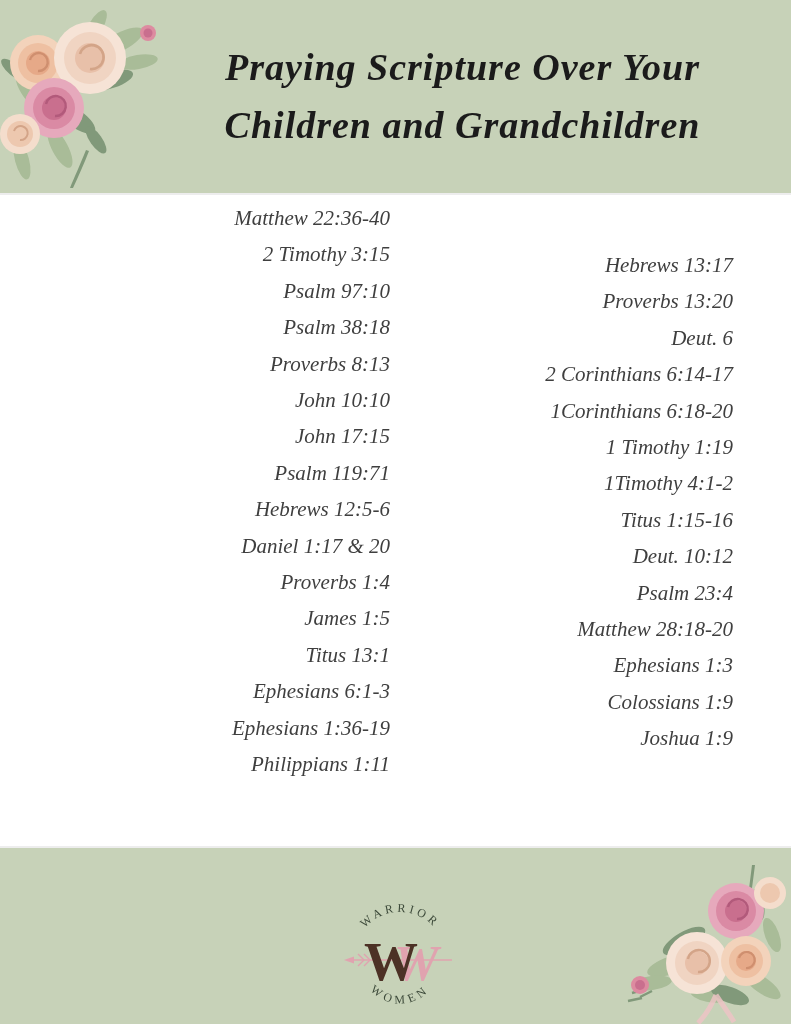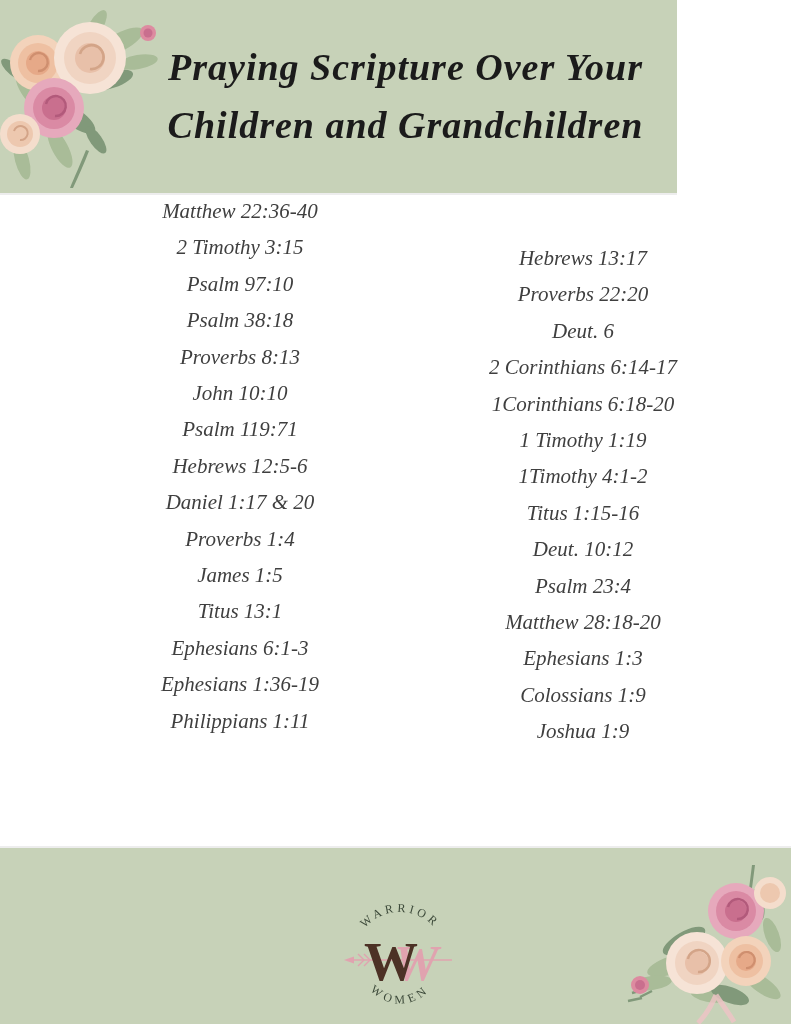--- a/index.html
+++ b/index.html
@@ -15,42 +15,42 @@
   .page{
     position:relative;
     width:791px;height:1024px;
     margin:0 auto;
     background:var(--page-white);
     overflow:hidden;
     font-family:"Liberation Serif", serif;
   }
   
   .band-top{
-    position:absolute;left:0;top:0;width:677px;height:193px;
+    position:absolute;left:0;top:0;width:791px;height:193px;
     background:var(--band-green);
     border-bottom:2px solid #ededed;
   }
   .title-block{
     position:absolute;left:160px;top:38px;right:26px;
     text-align:center;
   }
   .title-line{
     font-family:"Liberation Serif", serif;
     font-style:italic;
     font-weight:600;
     font-size:38px;
     line-height:58px;
     color:var(--title-black);
     letter-spacing:1px;
     white-space:nowrap;
   }
   
   .scripture-col{
-    position:absolute;top:193px;width:300px;
-    text-align:center;
+    position:absolute;top:200px;width:300px;
+    text-align:right;
   }
   .scripture-col.left{left:90px;}
   .scripture-col.right{left:433px;margin-top:47px;}
   .scripture-row{
     font-family:"Liberation Serif", serif;
     font-style:italic;
     font-size:21px;
     line-height:36.4px;
     color:var(--text-dark);
     white-space:nowrap;
@@ -127,33 +127,34 @@
     <circle cx="148" cy="33" r="4.5" fill="#c96f8e"></circle>
   </svg>
 
   <div class="scripture-col left">
       <div class="scripture-row">Matthew 22:36-40</div>
       <div class="scripture-row">2 Timothy 3:15</div>
       <div class="scripture-row">Psalm 97:10</div>
       <div class="scripture-row">Psalm 38:18</div>
       <div class="scripture-row">Proverbs 8:13</div>
       <div class="scripture-row">John 10:10</div>
+      <div class="scripture-row">John 17:15</div>
       <div class="scripture-row">Psalm 119:71</div>
       <div class="scripture-row">Hebrews 12:5-6</div>
       <div class="scripture-row">Daniel 1:17 &amp; 20</div>
       <div class="scripture-row">Proverbs 1:4</div>
       <div class="scripture-row">James 1:5</div>
       <div class="scripture-row">Titus 13:1</div>
       <div class="scripture-row">Ephesians 6:1-3</div>
       <div class="scripture-row">Ephesians 1:36-19</div>
       <div class="scripture-row">Philippians 1:11</div>
     </div>
   <div class="scripture-col right">
       <div class="scripture-row">Hebrews 13:17</div>
-      <div class="scripture-row">Proverbs 22:20</div>
+      <div class="scripture-row">Proverbs 13:20</div>
       <div class="scripture-row">Deut. 6</div>
       <div class="scripture-row">2 Corinthians 6:14-17</div>
       <div class="scripture-row">1Corinthians 6:18-20</div>
       <div class="scripture-row">1 Timothy 1:19</div>
       <div class="scripture-row">1Timothy 4:1-2</div>
       <div class="scripture-row">Titus 1:15-16</div>
       <div class="scripture-row">Deut. 10:12</div>
       <div class="scripture-row">Psalm 23:4</div>
       <div class="scripture-row">Matthew 28:18-20</div>
       <div class="scripture-row">Ephesians 1:3</div>

